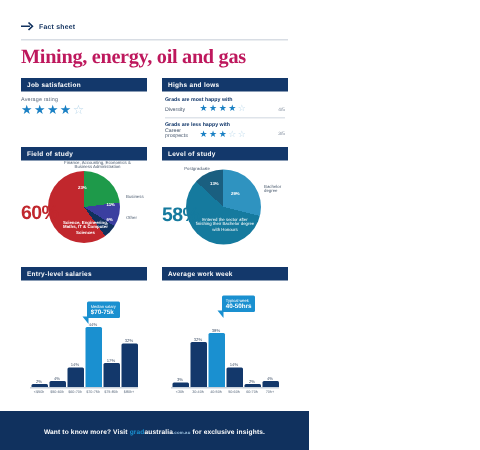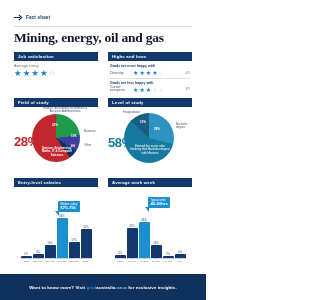--- a/index.html
+++ b/index.html
@@ -23,21 +23,21 @@
     font-size:4.6px;color:#10315e;font-weight:bold;letter-spacing:.15px;
   }
   .rule{
     position:absolute;left:14px;top:26px;width:178px;height:1px;background:#d8dde4;
   }
 
   
   .title{
     position:absolute;left:14px;top:30px;width:180px;
     font-family:"Liberation Serif", serif;
-    font-weight:bold;font-size:13.5px;color:#0f172a;
+    font-weight:bold;font-size:13.5px;color:#be185d;
     letter-spacing:-0.2px;
   }
 
   
   .panel{position:absolute;box-sizing:border-box;}
   .panelhead{
     height:9px;background:#13386b;color:#ffffff;
     font-size:4.3px;font-weight:bold;letter-spacing:.2px;
     display:flex;align-items:center;padding-left:4px;
   }
@@ -174,21 +174,21 @@
   <div class="panel" style="left:14px;top:98px;width:84px;height:64px;">
     <div class="panelhead">Field of study</div>
     <div class="panelbody" style="height:55px;">
       <div class="piewrap">
         <div class="pie" style="left:18px;top:7px;width:48px;height:48px;
              background:conic-gradient(from 0deg,
                #1e9a4a 0deg 83deg,
                #3b3fa0 83deg 122deg,
                #10315e 122deg 144deg,
                #c1272d 144deg 360deg);"></div>
-        <div class="bigpct" style="left:0px;top:27px;color:#c1272d;">28%</div>
+        <div class="bigpct" style="left:0px;top:27px;color:#c1272d;">60%</div>
         <div class="pielabel" style="left:26px;top:0px;width:50px;text-align:center;">Finance, Accounting, Economics &amp; Business Administration</div>
         <div class="pieval" style="left:38px;top:16px;">23%</div>
         <div class="pielabel" style="left:70px;top:23px;width:14px;">Business</div>
         <div class="pieval" style="left:57px;top:27px;">11%</div>
         <div class="pielabel" style="left:70px;top:37px;width:14px;">Other</div>
         <div class="pieval" style="left:57px;top:37px;">6%</div>
         <div class="pielabel inside" style="left:24px;top:40px;width:38px;text-align:center;font-weight:bold;">Science, Engineering, Maths, IT &amp; Computer Sciences</div>
       </div>
     </div>
   </div>

